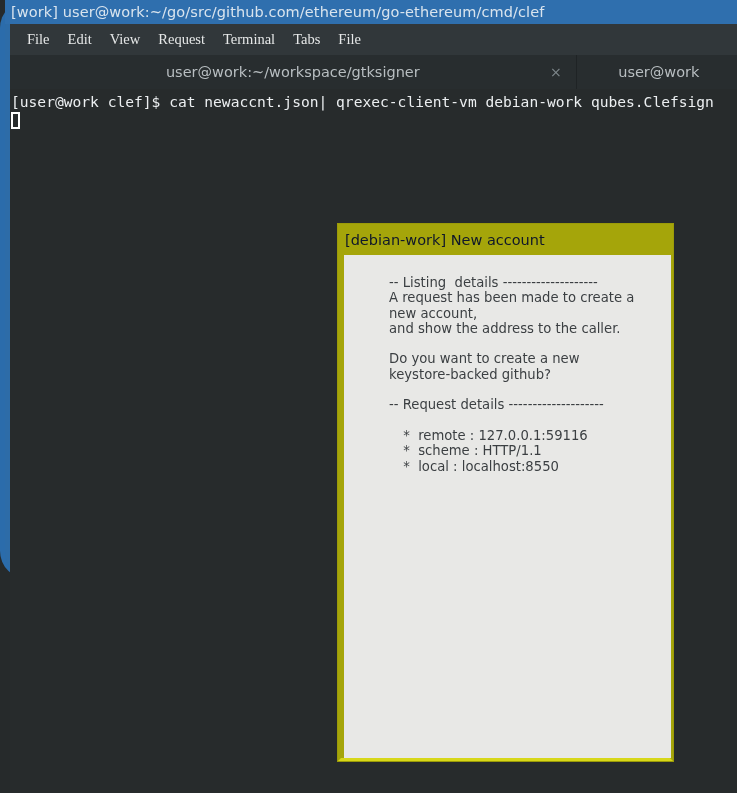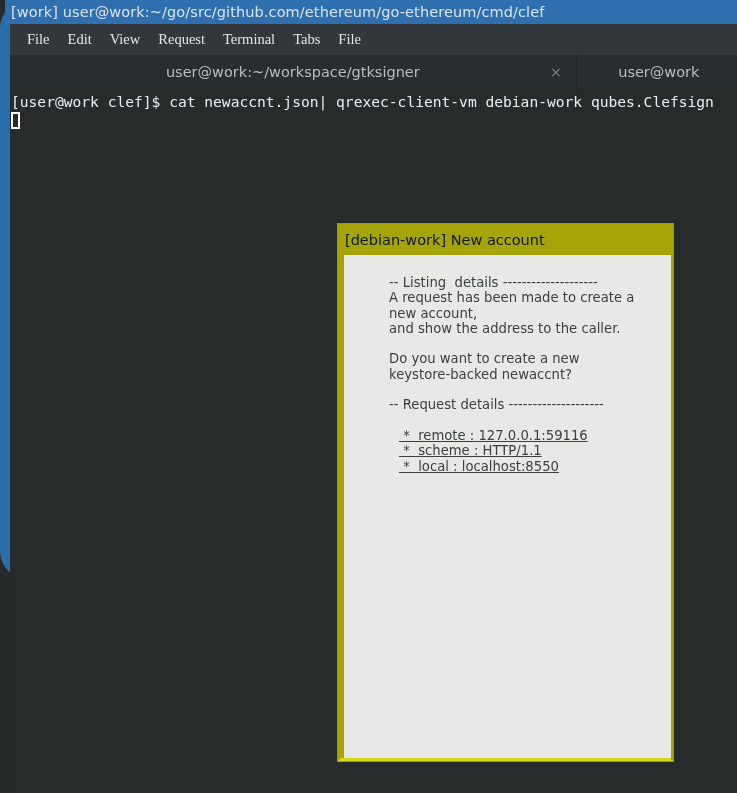--- a/index.html
+++ b/index.html
@@ -174,21 +174,21 @@
     box-sizing: border-box;
     overflow: hidden;
   }
   .msg-line {
     color: #3b3f42;
     font-size: 13.2px;
     line-height: 15.3px;
     white-space: pre;
   }
   .msg-blank { height: 15.3px; }
-  .msg-bullet { padding-left: 10px; text-decoration: underline; }
+  .msg-bullet { padding-left: 10px; }
 
   #dialog-button-area {
     flex: 0 0 auto;
     height: 44px;
     display: flex;
     align-items: center;
     padding: 0 7px 7px 7px;
     box-sizing: border-box;
   }
   .dlg-button {
@@ -269,21 +269,21 @@
     </div>
 
     <div id="dialog-content">
       <div id="dialog-message-area">
         <div class="msg-line">-- Listing  details --------------------</div>
         <div class="msg-line">A request has been made to create a</div>
         <div class="msg-line">new account,</div>
         <div class="msg-line">and show the address to the caller.</div>
         <div class="msg-line msg-blank"></div>
         <div class="msg-line">Do you want to create a new</div>
-        <div class="msg-line">keystore-backed newaccnt?</div>
+        <div class="msg-line">keystore-backed github?</div>
         <div class="msg-line msg-blank"></div>
         <div class="msg-line">-- Request details --------------------</div>
         <div class="msg-line msg-blank"></div>
         <div class="msg-line msg-bullet"> *  remote : 127.0.0.1:59116</div>
         <div class="msg-line msg-bullet"> *  scheme : HTTP/1.1</div>
         <div class="msg-line msg-bullet"> *  local : localhost:8550</div>
       </div>
 
     </div>
   </div>

